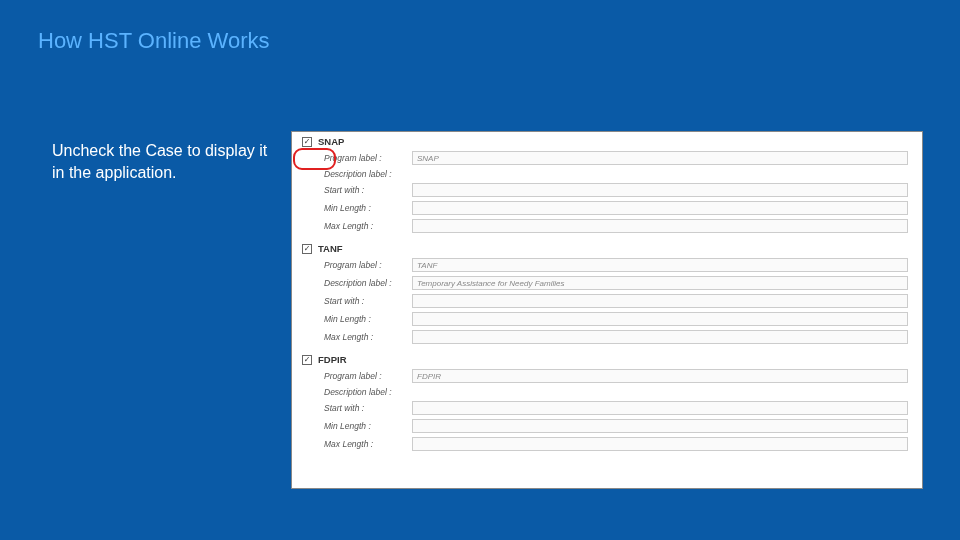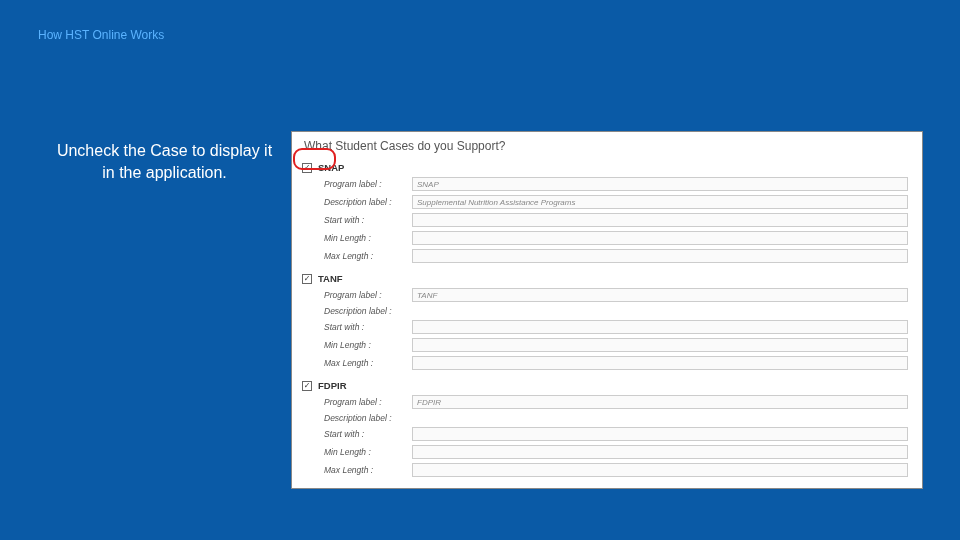--- a/index.html
+++ b/index.html
@@ -8,32 +8,32 @@
     background: #0a5aa6;
     font-family: "Segoe UI", Arial, sans-serif;
     position: relative;
     overflow: hidden;
   }
   .page-title {
     position: absolute;
     top: 28px;
     left: 38px;
     color: #5bb3ff;
-    font-size: 12px;
+    font-size: 22px;
     font-weight: 400;
   }
   .caption {
     position: absolute;
     top: 140px;
     left: 52px;
     width: 225px;
     color: #ffffff;
     font-size: 16px;
     line-height: 1.35;
-    text-align: center;
+    text-align: left;
   }
   .panel {
     position: absolute;
     top: 131px;
     left: 291px;
     width: 632px;
     height: 358px;
     background: #ffffff;
     border: 1px solid #888;
     font-size: 8.5px;
@@ -113,34 +113,32 @@
   }
 </style>
 </head>
 <body>
 
 <div class="page-title">How HST Online Works</div>
 
 <div class="caption">Uncheck the Case to display it in the application.</div>
 
 <div class="panel">
-  <div class="panel-header">What Student Cases do you Support?</div>
 
   <div class="section">
     <div class="section-header">
       <span class="cb">✓</span>
       <span class="section-title">SNAP</span>
     </div>
     <div class="field-row">
       <span class="field-label">Program label :</span>
       <span class="field-input">SNAP</span>
     </div>
     <div class="field-row">
       <span class="field-label">Description label :</span>
-      <span class="field-input">Supplemental Nutrition Assistance Programs</span>
     </div>
     <div class="field-row">
       <span class="field-label">Start with :</span>
       <span class="field-input"></span>
     </div>
     <div class="field-row">
       <span class="field-label">Min Length :</span>
       <span class="field-input"></span>
     </div>
     <div class="field-row">
@@ -153,20 +151,21 @@
     <div class="section-header">
       <span class="cb">✓</span>
       <span class="section-title">TANF</span>
     </div>
     <div class="field-row">
       <span class="field-label">Program label :</span>
       <span class="field-input">TANF</span>
     </div>
     <div class="field-row">
       <span class="field-label">Description label :</span>
+      <span class="field-input">Temporary Assistance for Needy Families</span>
     </div>
     <div class="field-row">
       <span class="field-label">Start with :</span>
       <span class="field-input"></span>
     </div>
     <div class="field-row">
       <span class="field-label">Min Length :</span>
       <span class="field-input"></span>
     </div>
     <div class="field-row">

